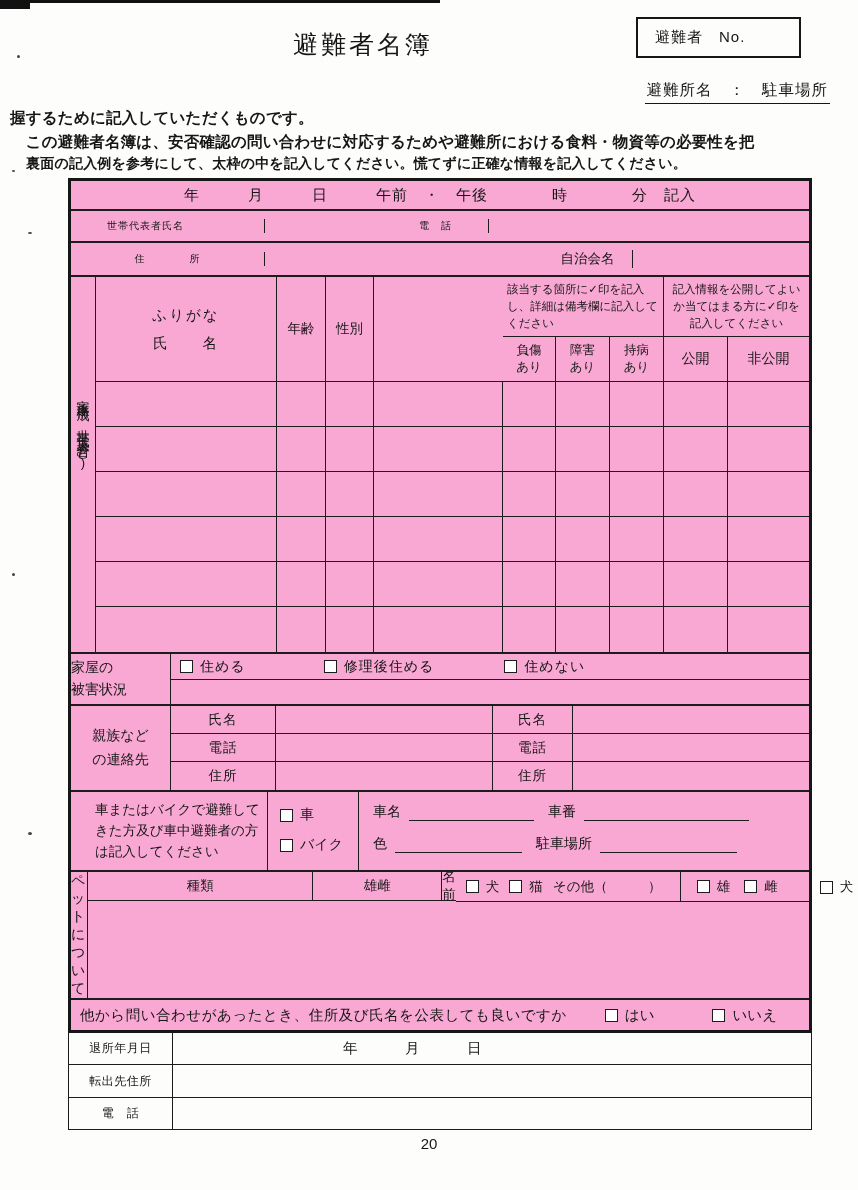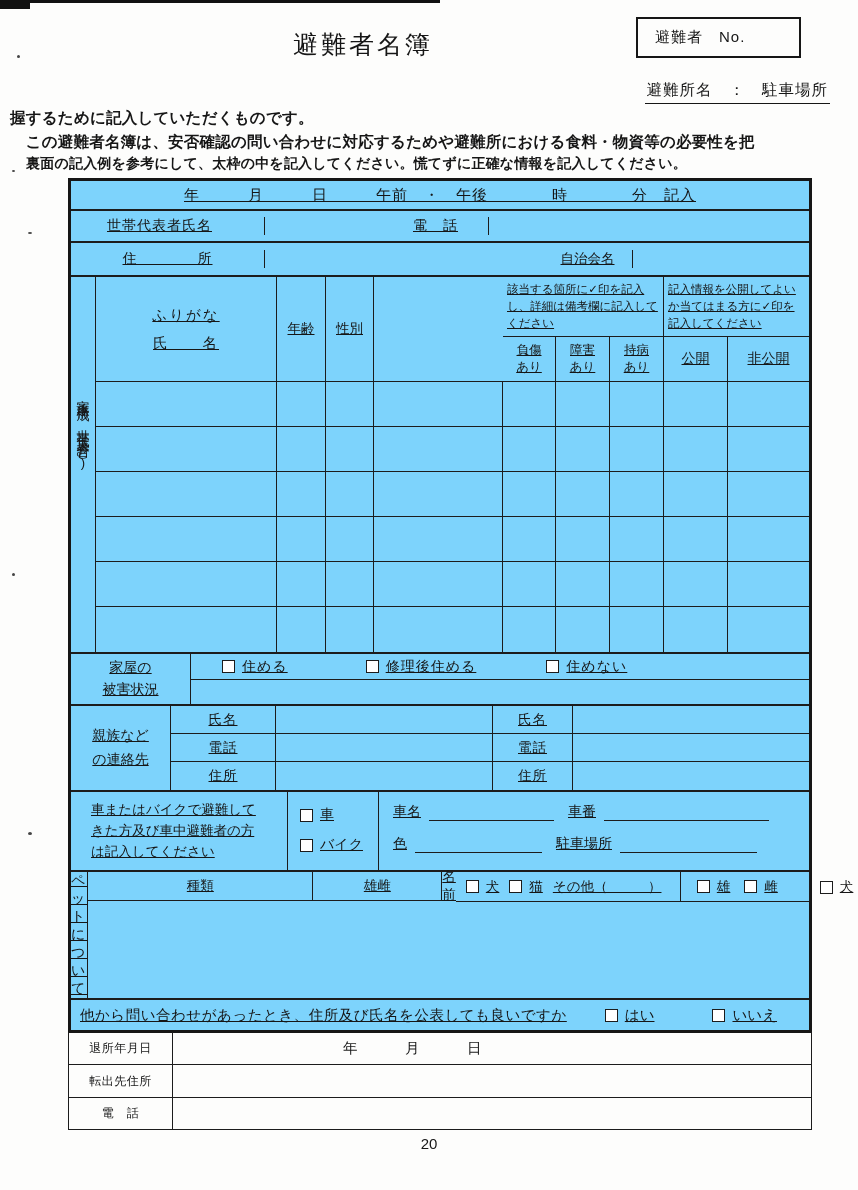--- a/index.html
+++ b/index.html
@@ -29,30 +29,30 @@
     border-bottom:1.6px solid #161616; padding:0 2px 2px 2px; letter-spacing:1px;
   }
   .intro { position:absolute; left:10px; top:106px; width:840px;
     font-size:15.5px; font-weight:bold; line-height:24px; letter-spacing:0.2px; }
   .instruction { position:absolute; left:26px; top:155px; width:830px;
     font-size:14px; font-weight:bold; letter-spacing:0.2px; }
 
   
   .form-box {
     position:absolute; left:68px; top:178px; width:744px;
-    border:3px solid #161616; background:#7dd3fc;text-decoration:underline;
+    border:3px solid #161616; background:#f9a8d4;
   }
   .sec { border-bottom:2px solid #1c1c1c; }
   .sec:last-child { border-bottom:none; }
   .hrow { display:flex; align-items:center; }
   .cell { display:flex; align-items:center; }
   .bR { border-right:1.5px solid #1c1c1c; }
   .bB { border-bottom:1.2px solid #1c1c1c; }
   .ctr { justify-content:center; text-align:center; }
-  .lbl { font-size:14px; letter-spacing:1px; }
+  .lbl { font-size:10px; letter-spacing:1px; }
 
   .row-date { height:30px; justify-content:center; font-size:15px; letter-spacing:1px; }
   .row-rep  { height:32px; }
   .row-addr { height:34px; }
 
   
   .family { display:flex; }
   .vside { width:31px; border-right:1.5px solid #1c1c1c; position:relative; }
   .vside span {
     position:absolute; top:112px; left:50%; transform:translateX(-50%);
@@ -79,22 +79,22 @@
   .fam-rows > div { border-right:1.5px solid #1c1c1c; border-bottom:1.2px solid #1c1c1c; }
   .fam-rows > div:nth-child(9n) { border-right:none; }
   .fam-rows > div:nth-child(n+46) { border-bottom:none; }
 
   
   .cb { display:inline-block; width:13px; height:13px; border:1.6px solid #1c1c1c;
         background:#fff; vertical-align:-2px; margin-right:7px; flex:none; }
 
   
   .house { display:flex; }
-  .house-label { width:120px; border-right:1.5px solid #1c1c1c; flex-direction:column;
-                 justify-content:center; gap:4px; font-size:14px; display:flex; align-items:center; }
+  .house-label { width:100px; border-right:1.5px solid #1c1c1c; flex-direction:column;
+                 justify-content:center; gap:4px; font-size:14px; display:flex; align-items:flex-start; }
   .house-right { flex:1; display:flex; flex-direction:column; }
   .house-opts { height:26px; display:flex; align-items:center; font-size:14px; }
   .house-opts .opt { display:flex; align-items:center; letter-spacing:1px; }
   .house-blank { height:24px; }
 
   
   .relatives { display:flex; }
   .rel-label { width:100px; border-right:1.5px solid #1c1c1c; display:flex; flex-direction:column;
                justify-content:center; align-items:center; gap:6px; font-size:14px; }
   .rel-rows { flex:1; display:flex; flex-direction:column; }
@@ -102,22 +102,22 @@
   .rel-row:last-child { border-bottom:none; }
   .rel-sub { width:105px; border-right:1.2px solid #1c1c1c; display:flex; align-items:center;
              justify-content:center; font-size:13.5px; letter-spacing:1px; }
   .rel-field1 { width:217px; border-right:1.2px solid #1c1c1c; }
   .rel-sub2 { width:80px; border-right:1.2px solid #1c1c1c; display:flex; align-items:center;
               justify-content:center; font-size:13.5px; letter-spacing:1px; }
   .rel-field2 { flex:1; }
 
   
   .vehicle { display:flex; height:80px; }
-  .veh-note { width:197px; border-right:1.5px solid #1c1c1c; padding:7px 0 0 0;
-              font-size:13.5px; line-height:21px;margin-left:20px; }
+  .veh-note { width:197px; border-right:1.5px solid #1c1c1c; padding:7px 0 0 24px;
+              font-size:13.5px; line-height:21px; }
   .veh-check { width:91px; border-right:1.5px solid #1c1c1c; padding:14px 0 0 12px;
                font-size:14px; display:flex; flex-direction:column; gap:12px; }
   .veh-check div { display:flex; align-items:center; }
   .veh-fields { flex:1; padding:11px 0 0 14px; font-size:14px; }
   .veh-line { display:flex; align-items:flex-end; margin-bottom:14px; }
   .ublank { display:inline-block; border-bottom:1.5px solid #1c1c1c; height:16px; }
 
   
   .pets { display:flex; }
   .pet-label { width:197px; border-right:1.5px solid #1c1c1c; display:flex; align-items:center;
@@ -203,21 +203,21 @@
       </div>
       <div style="flex:1;">
         <div class="famcols fam-head">
           <div class="fh span2 name-head">
             <span>ふりがな</span>
             <span>氏　　名</span>
           </div>
           <div class="fh span2">年齢</div>
           <div class="fh span2">性別</div>
           <div class="fh note" style="grid-column:5/8;">該当する箇所に✓印を記入し、詳細は備考欄に記入してください</div>
-          <div class="fh note last" style="grid-column:8/10;">記入情報を公開してよいか当てはまる方に✓印を記入してください</div>
+          <div class="fh note last" style="grid-column:8/10;text-align:center;">記入情報を公開してよいか当てはまる方に✓印を記入してください</div>
           <div class="fh two-line" style="grid-column:5;grid-row:2;">
             <span>負傷</span>
               <span>あり</span>
           </div>
           <div class="fh two-line" style="grid-column:6;grid-row:2;">
             <span>障害</span>
               <span>あり</span>
           </div>
           <div class="fh two-line" style="grid-column:7;grid-row:2;">
             <span>持病</span>
@@ -285,21 +285,21 @@
       </div>
     </div>
 
     <div class="sec house">
       <div class="house-label">
         <span>家屋の</span>
           <span>被害状況</span>
       </div>
       <div class="house-right">
         <div class="house-opts bB">
-          <span class="opt" style="margin-left:22px;padding-left:9px;">
+          <span class="opt" style="padding-left:9px;">
               <span class="cb"></span>
               <span>住める</span>
             </span>
           <span class="opt" style="margin-left:78px;">
               <span class="cb"></span>
               <span>修理後住める</span>
             </span>
           <span class="opt" style="margin-left:70px;">
               <span class="cb"></span>
               <span>住めない</span>

